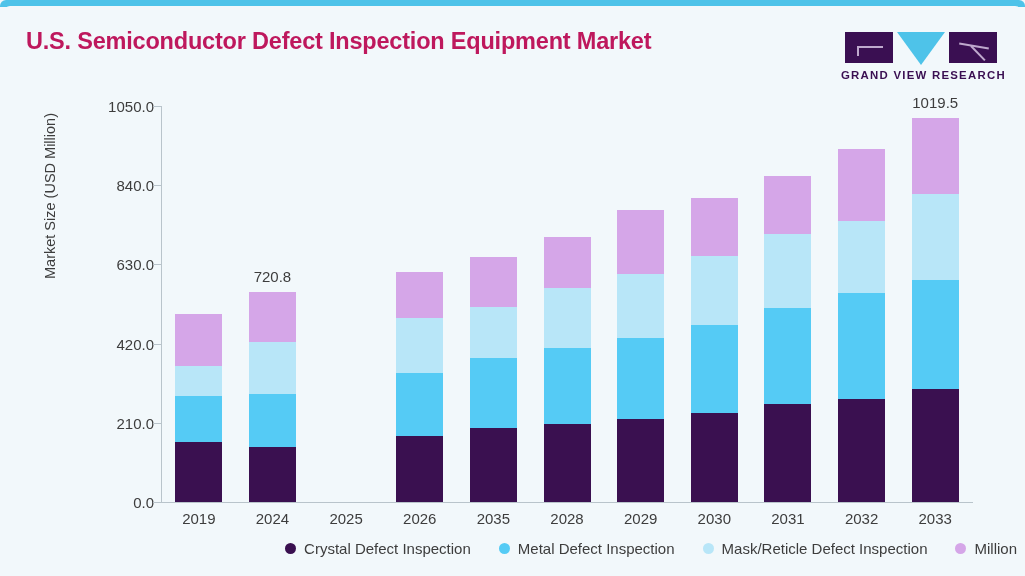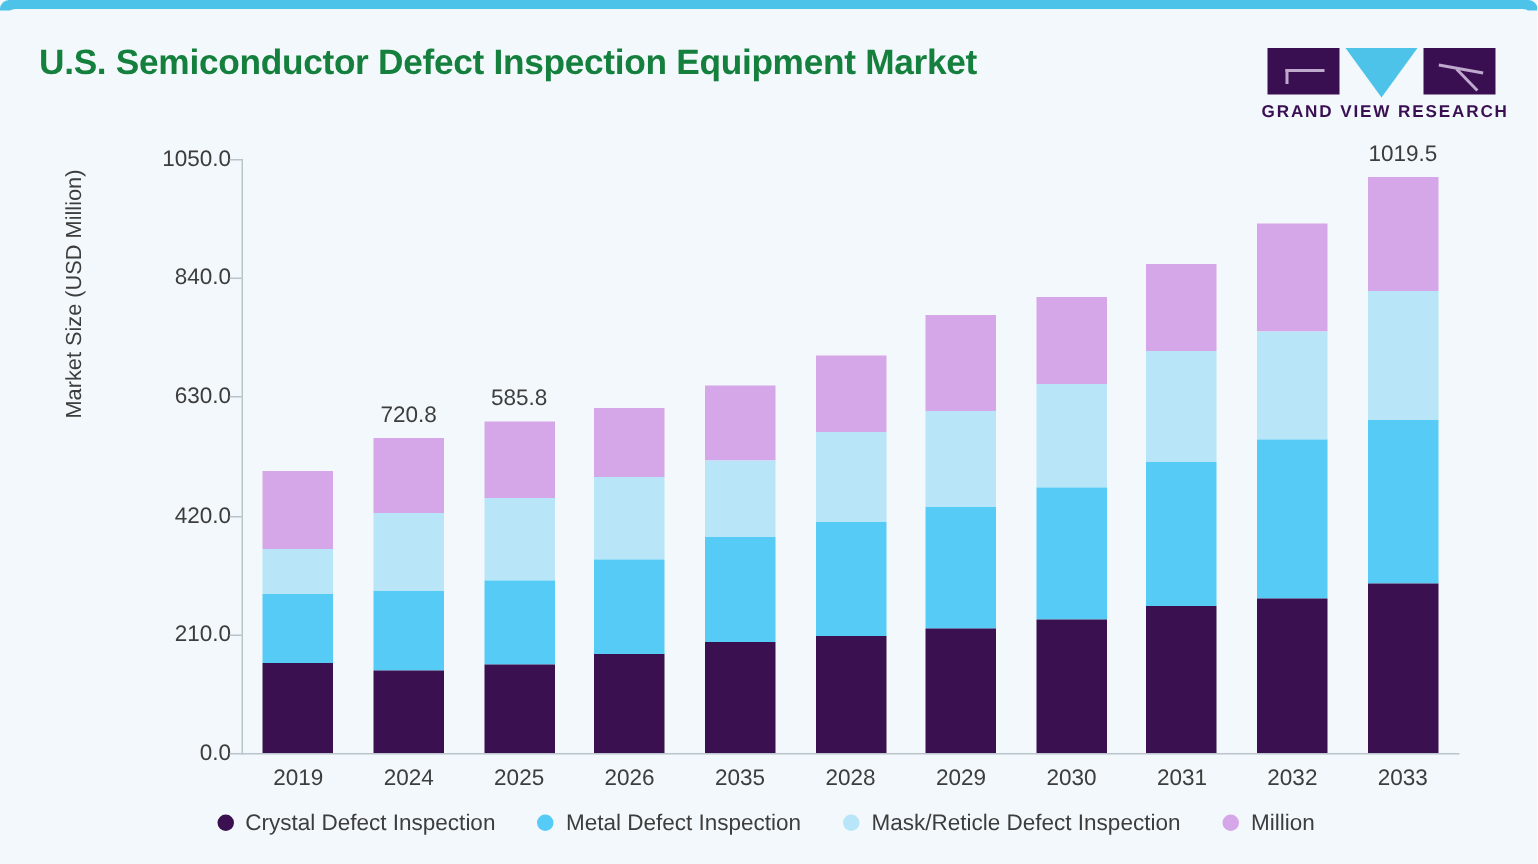--- a/index.html
+++ b/index.html
@@ -39,21 +39,21 @@
   
   #header {
     position: absolute;
     left: 22px;
     top: 22px;
     width: 810px;
   }
   #chart-title {
     font-size: 23.5px;
     font-weight: bold;
-    color: #15803d;
+    color: #be185d;
     letter-spacing: -0.2px;
     line-height: 1.18;
     margin: 0;
     white-space: nowrap;
   }
   #chart-subtitle {
     font-size: 17px;
     color: #3d3d3d;
     margin-top: 6px;
     line-height: 1.2;
@@ -242,21 +242,21 @@
     white-space: nowrap;
   }
 
   
   #legend {
     position: absolute;
     left: 0;
     right: 4px;
     top: 534px;
     display: flex;
-    justify-content: center;
+    justify-content: flex-end;
     align-items: center;
     gap: 28px;
   }
   .legend-item {
     display: flex;
     align-items: center;
     gap: 8px;
   }
   .legend-dot {
     width: 11px;
@@ -329,27 +329,20 @@
               <div class="bar-stack">
                 <div class="seg seg-others" style="height: 50.16px; background: rgb(213, 166, 232);"></div>
                 <div class="seg seg-mask" style="height: 52.4229px; background: rgb(184, 230, 248);"></div>
                 <div class="seg seg-metal" style="height: 52.4229px; background: rgb(85, 203, 245);"></div>
                 <div class="seg seg-crystal" style="height: 55.44px; background: rgb(58, 16, 80);"></div>
                 <div class="bar-label">720.8</div>
               </div>
               <div class="x-tick">2024</div>
             </div>
             <div class="bar-group">
-              <div class="bar-stack">
-                <div class="seg seg-others" style="height: 50.9143px; background: rgb(213, 166, 232);"></div>
-                <div class="seg seg-mask" style="height: 55.44px; background: rgb(184, 230, 248);"></div>
-                <div class="seg seg-metal" style="height: 55.8171px; background: rgb(85, 203, 245);"></div>
-                <div class="seg seg-crystal" style="height: 58.8343px; background: rgb(58, 16, 80);"></div>
-                <div class="bar-label">585.8</div>
-              </div>
               <div class="x-tick">2025</div>
             </div>
             <div class="bar-group">
               <div class="bar-stack">
                 <div class="seg seg-others" style="height: 46.0114px; background: rgb(213, 166, 232);"></div>
                 <div class="seg seg-mask" style="height: 55.0629px; background: rgb(184, 230, 248);"></div>
                 <div class="seg seg-metal" style="height: 62.6057px; background: rgb(85, 203, 245);"></div>
                 <div class="seg seg-crystal" style="height: 66.3771px; background: rgb(58, 16, 80);"></div>
               </div>
               <div class="x-tick">2026</div>

